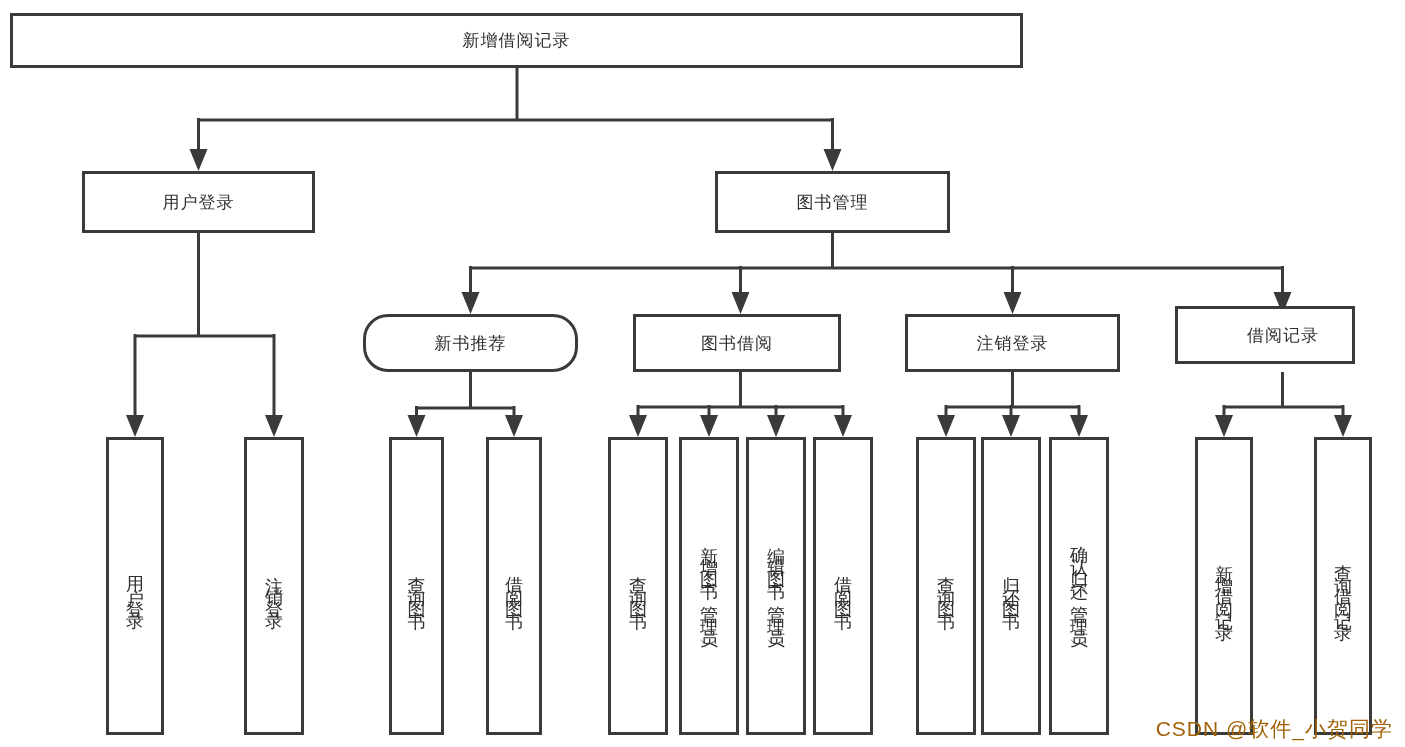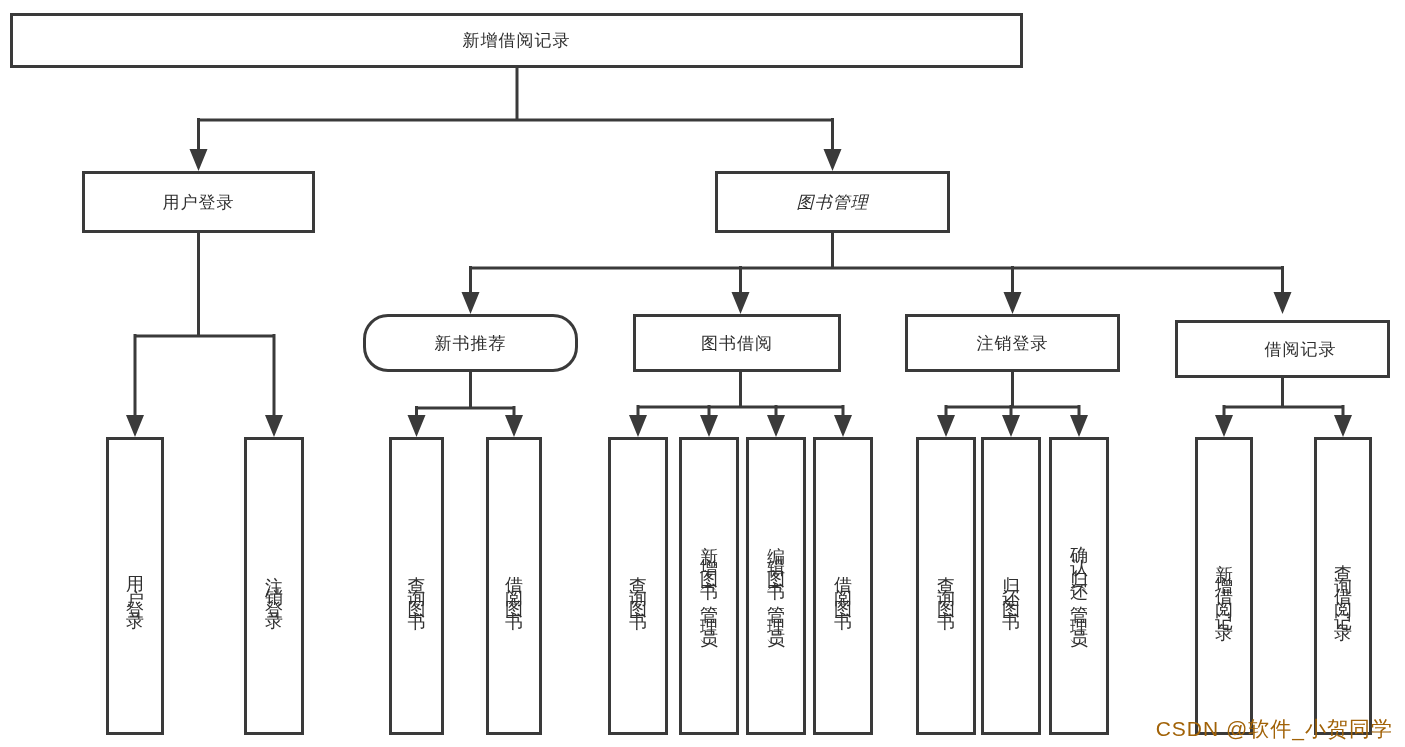--- a/index.html
+++ b/index.html
@@ -89,34 +89,34 @@
       M1334 415 L1352 415 L1343 437 Z"></path>
   </svg>
 
   <div class="box hbox" style="left:10px;top:13px;width:1013px;height:55px;">
     <span class="lbl">新增借阅记录</span>
   </div>
 
   <div class="box hbox" style="left:82px;top:171px;width:233px;height:62px;">
     <span class="lbl">用户登录</span>
   </div>
-  <div class="box hbox" style="left:715px;top:171px;width:235px;height:62px;font-style:italic;">
+  <div class="box hbox" style="left:715px;top:171px;width:235px;height:62px;">
     <span class="lbl">图书管理</span>
   </div>
 
   <div class="box hbox" style="left:363px;top:314px;width:215px;height:58px;border-radius:25px;">
     <span class="lbl">新书推荐</span>
   </div>
   <div class="box hbox" style="left:633px;top:314px;width:208px;height:58px;">
     <span class="lbl">图书借阅</span>
   </div>
   <div class="box hbox" style="left:905px;top:314px;width:215px;height:58px;">
     <span class="lbl">注销登录</span>
   </div>
-  <div class="box hbox" style="left:1175px;top:320px;width:215px;height:58px;padding-left:36px;">
+  <div class="box hbox" style="left:1175px;top:306px;width:180px;height:58px;padding-left:36px;">
     <span class="lbl">借阅记录</span>
   </div>
 
   <div class="box leaf" style="left:106px;top:437px;width:58px;height:298px;">
     <span class="lbl">用户登录</span>
   </div>
   <div class="box leaf" style="left:244px;top:437px;width:60px;height:298px;">
     <span class="lbl">注销登录</span>
   </div>
 

